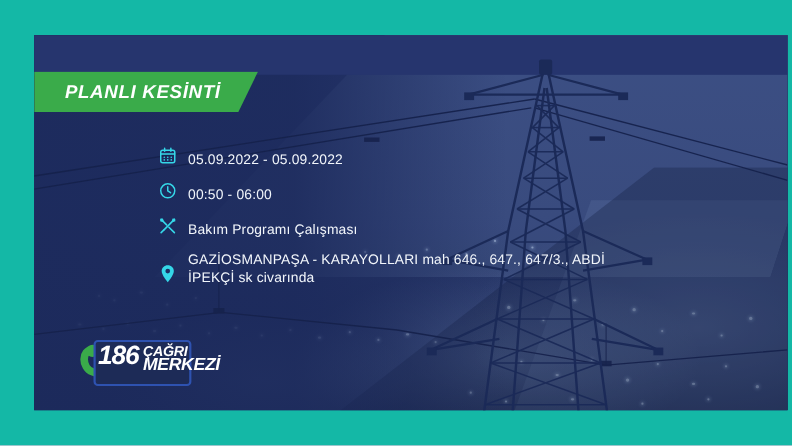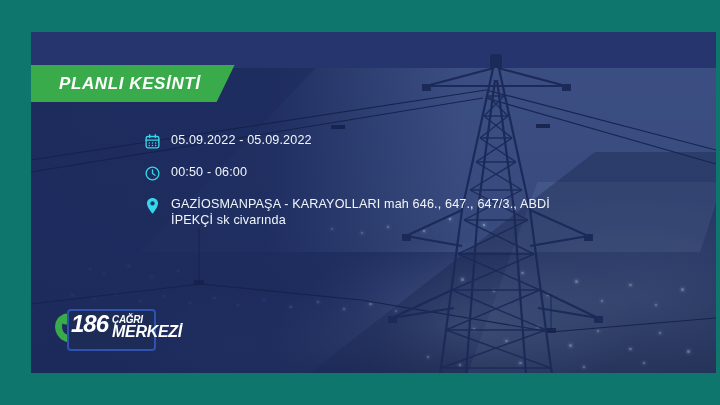--- a/index.html
+++ b/index.html
@@ -11,21 +11,21 @@
     width: 720px;
     height: 405px;
     overflow: hidden;
     font-family: "Liberation Sans", sans-serif;
   }
 
   #stage {
     position: relative;
     width: 720px;
     height: 405px;
-    background: #0f766e;
+    background: #14b8a6;
   }
 
   
   #poster {
     position: absolute;
     left: 31px;
     top: 32px;
     width: 685px;
     height: 341px;
     overflow: hidden;
@@ -130,21 +130,21 @@
 
   
   #info {
     position: absolute;
     left: 110px;
     top: 100px;
     width: 440px;
   }
   .info-row {
     display: flex;
-    align-items: flex-start;
+    align-items: flex-end;
     margin-bottom: 11px;
   }
   .info-icon {
     width: 22px;
     min-width: 22px;
     height: 20px;
     margin-right: 8px;
     display: flex;
     align-items: flex-start;
     justify-content: center;
@@ -153,21 +153,21 @@
   .info-text {
     color: #f2f6fb;
     font-size: 12.6px;
     line-height: 16px;
     letter-spacing: .15px;
   }
 
   
   #logo {
     position: absolute;
-    left: 23px;
+    left: 41px;
     top: 272px;
     width: 105px;
     height: 56px;
   }
   #logo-box {
     position: absolute;
     left: 13px;
     top: 5px;
     width: 85px;
     height: 38px;
@@ -183,21 +183,21 @@
     font-size: 24px;
     font-weight: bold;
     font-style: italic;
     letter-spacing: -1px;
     line-height: 24px;
   }
   #logo-w1, #logo-w2 {
     position: absolute;
     left: 58px;
     color: #ffffff;
-    font-size: 10px;
+    font-size: 13px;
     font-weight: bold;
     font-style: italic;
     line-height: 11px;
     letter-spacing: -.3px;
   }
   #logo-w1 { top: 10px; }
   #logo-w2 { top: 22px; font-size: 16px; }
 </style>
 </head>
 <body>
@@ -362,20 +362,33 @@
       <div class="info-row">
         <span class="info-icon">
           <svg width="17" height="17" viewBox="0 0 24 24" fill="none" stroke="#35d7e8" stroke-width="1.9" stroke-linecap="round">
             <circle cx="12" cy="12" r="9"></circle>
             <path d="M12 6.8V12l3.6 2.4"></path>
           </svg>
         </span>
         <span class="info-text">00:50 - 06:00</span>
       </div>
 
+      <div class="info-row">
+        <span class="info-icon">
+          <svg width="17" height="17" viewBox="0 0 24 24" fill="none" stroke="#35d7e8" stroke-width="2.1" stroke-linecap="round" stroke-linejoin="round">
+            <path d="M3.5 3.5l7 7"></path>
+            <path d="M13.5 13.5l7 7"></path>
+            <path d="M20.5 3.5l-13 13"></path>
+            <path d="M3.5 20.5l3.6-3.6"></path>
+            <path d="M2.6 2.6l3.2-.4 1 3-1.6 1.6-3-1z" fill="#35d7e8" stroke="none"></path>
+            <path d="M21.4 2.6l-3.2-.4-1 3 1.6 1.6 3-1z" fill="#35d7e8" stroke="none"></path>
+          </svg>
+        </span>
+        <span class="info-text">Bakım Programı Çalışması</span>
+      </div>
 
       <div class="info-row">
         <span class="info-icon">
           <svg width="17" height="18" viewBox="0 0 24 26" fill="none">
             <path d="M12 1.5c-4.5 0-8 3.4-8 7.8 0 5.7 8 14.7 8 14.7s8-9 8-14.7c0-4.4-3.5-7.8-8-7.8z" fill="#35d7e8"></path>
             <circle cx="12" cy="9.3" r="3.1" fill="#1f2f63"></circle>
           </svg>
         </span>
         <span class="info-text">GAZİOSMANPAŞA  - KARAYOLLARI mah 646., 647., 647/3., ABDİ İPEKÇİ sk civarında</span>
       </div>

